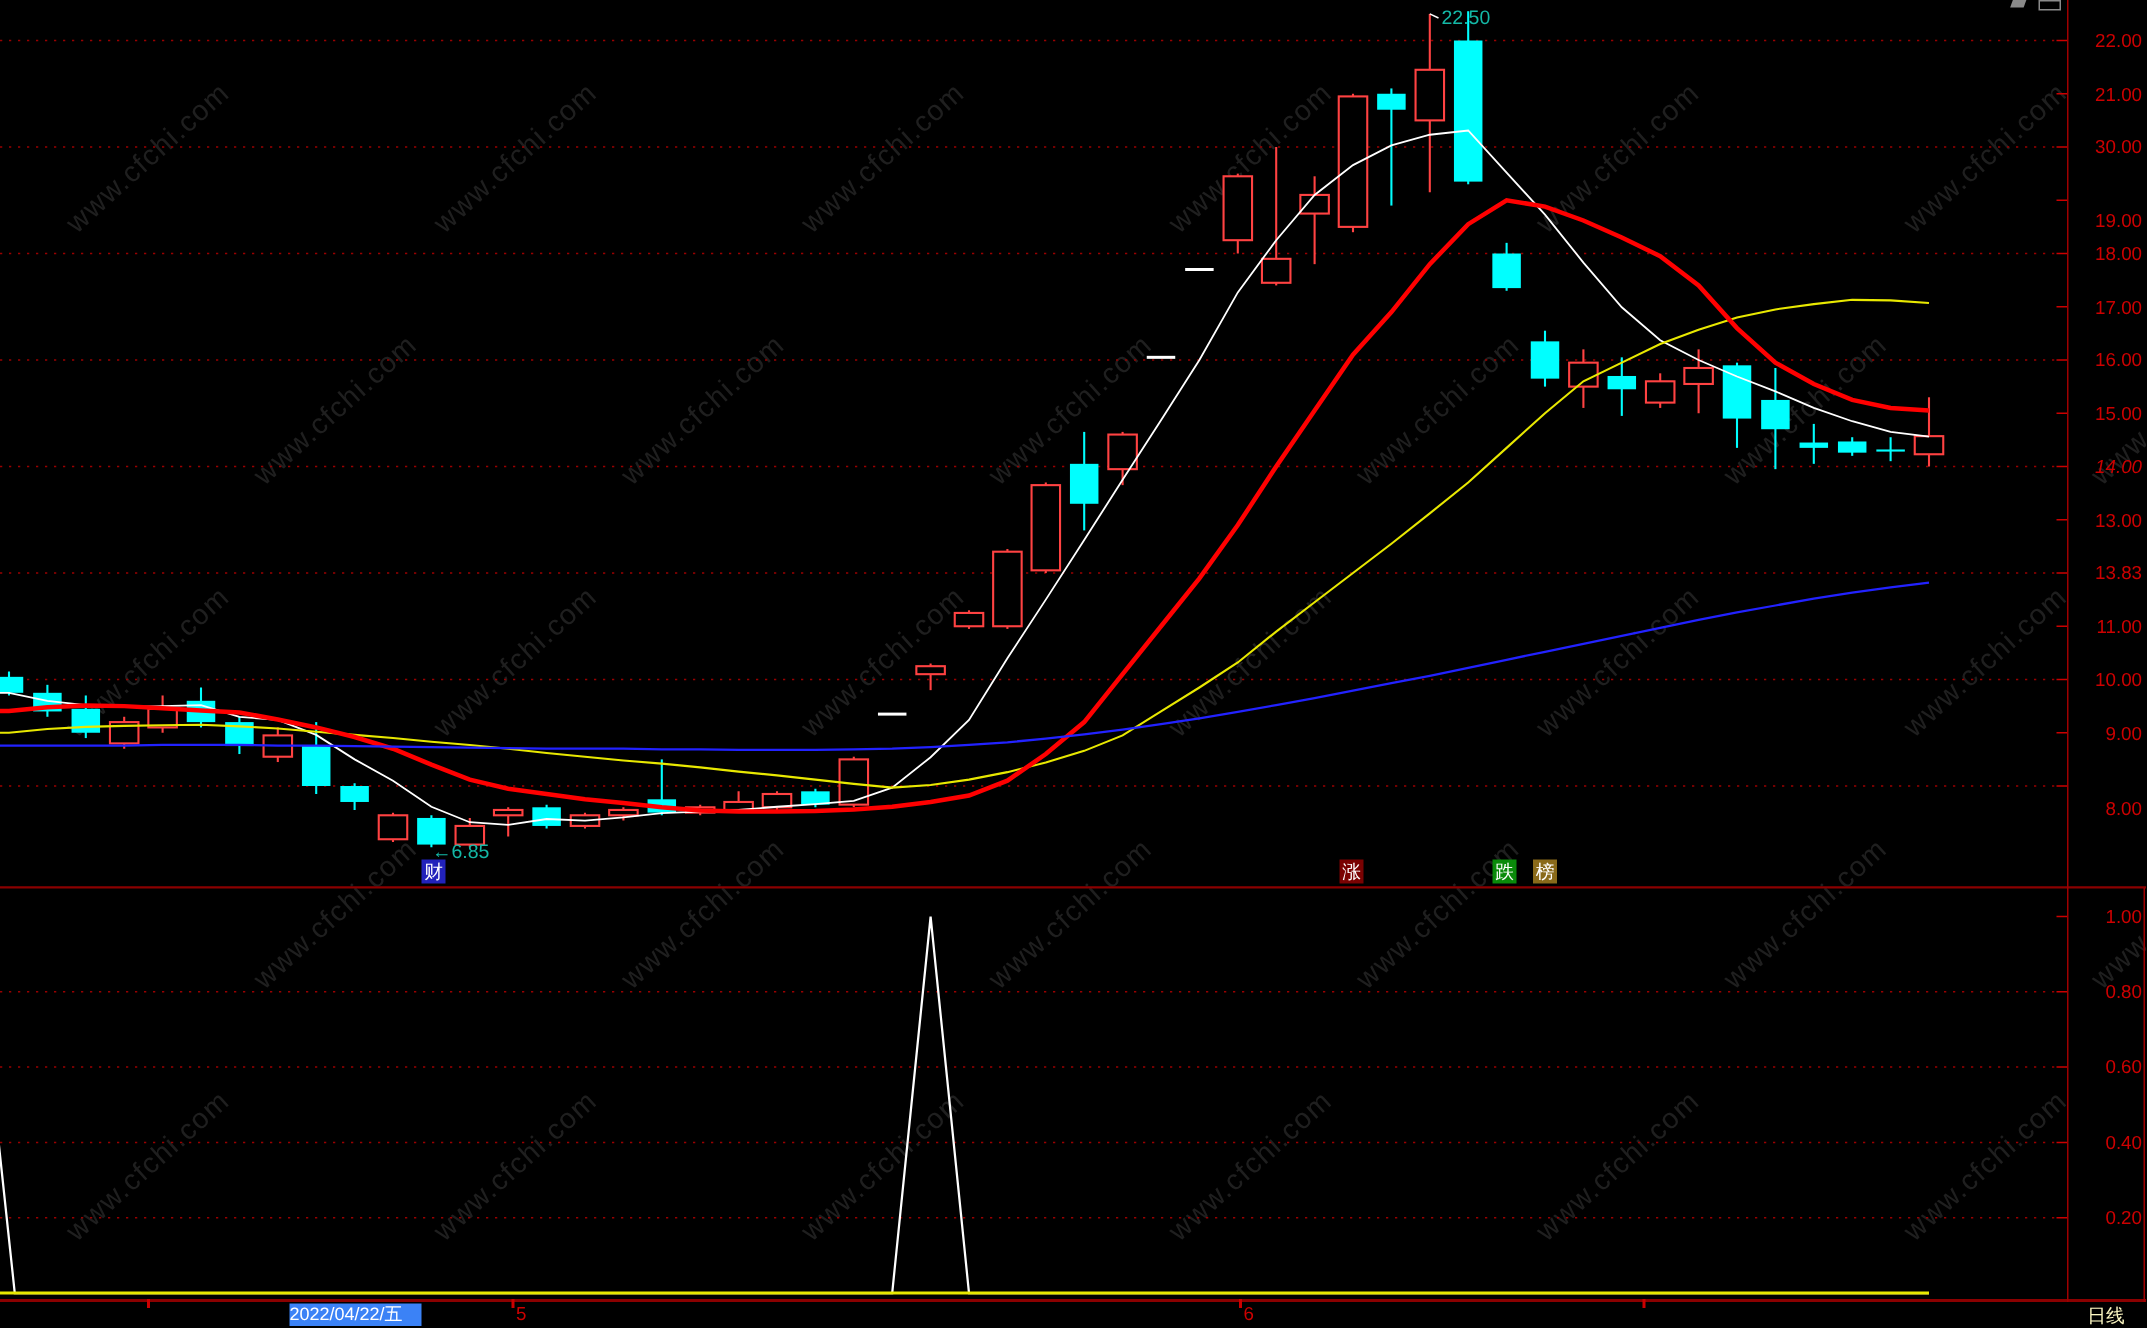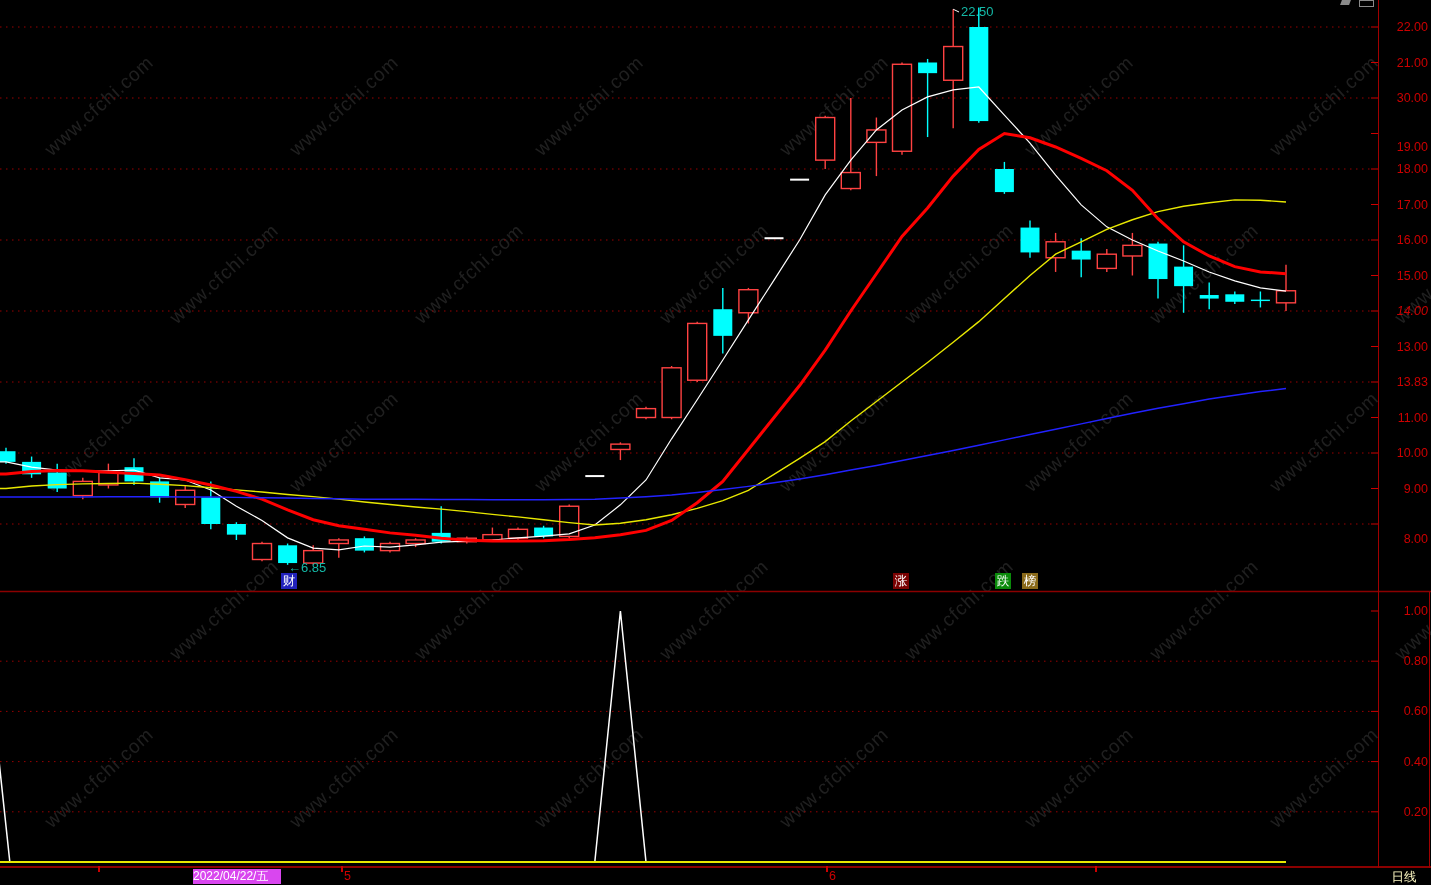--- a/index.html
+++ b/index.html
@@ -9,21 +9,21 @@
   #watermarks{position:absolute;left:0;top:0;width:1431px;height:885px;}
   .wm{position:absolute;color:#cfcfcf;font-size:19px;letter-spacing:1px;white-space:nowrap;
       transform:rotate(-42deg);transform-origin:center;}
   #axis-labels{position:absolute;left:1382px;top:0;width:46px;height:783px;}
   .axis-label{position:absolute;left:0;width:46px;text-align:right;color:#cc0000;
               font-size:12.5px;line-height:16px;}
   .anno{position:absolute;color:#14b8a6;font-size:13px;white-space:nowrap;}
   .tag{position:absolute;width:16px;height:16px;color:#fff;font-size:12.5px;line-height:16px;
        text-align:center;cursor:pointer;}
   #statusbar{position:absolute;left:0;top:868px;width:1431px;height:17px;background:#000;}
-  #date-cell{position:absolute;left:193px;top:1px;width:88px;height:15px;background:#d946ef;
+  #date-cell{position:absolute;left:193px;top:1px;width:88px;height:15px;background:#3b82f6;
              color:#fff;font-size:12px;line-height:15px;white-space:nowrap;}
   .tmark{position:absolute;top:-2px;width:2px;height:6px;background:#cc0000;}
   .tlabel{position:absolute;top:1px;color:#cc0000;font-size:12.5px;}
   #period-cell{position:absolute;left:1379px;top:1px;width:50px;text-align:center;color:#fef9c3;
                font-size:12.5px;}
   #corner-icons{position:absolute;left:1341px;top:0;height:8px;}
   .cicon{display:inline-block;background:#8a8a8a;vertical-align:top;}
   #cicon-check{width:9px;height:5px;margin-right:5px;transform:skewX(-20deg);}
   #cicon-box{width:13px;height:5px;border:1px solid #8a8a8a;background:transparent;}
 </style>

